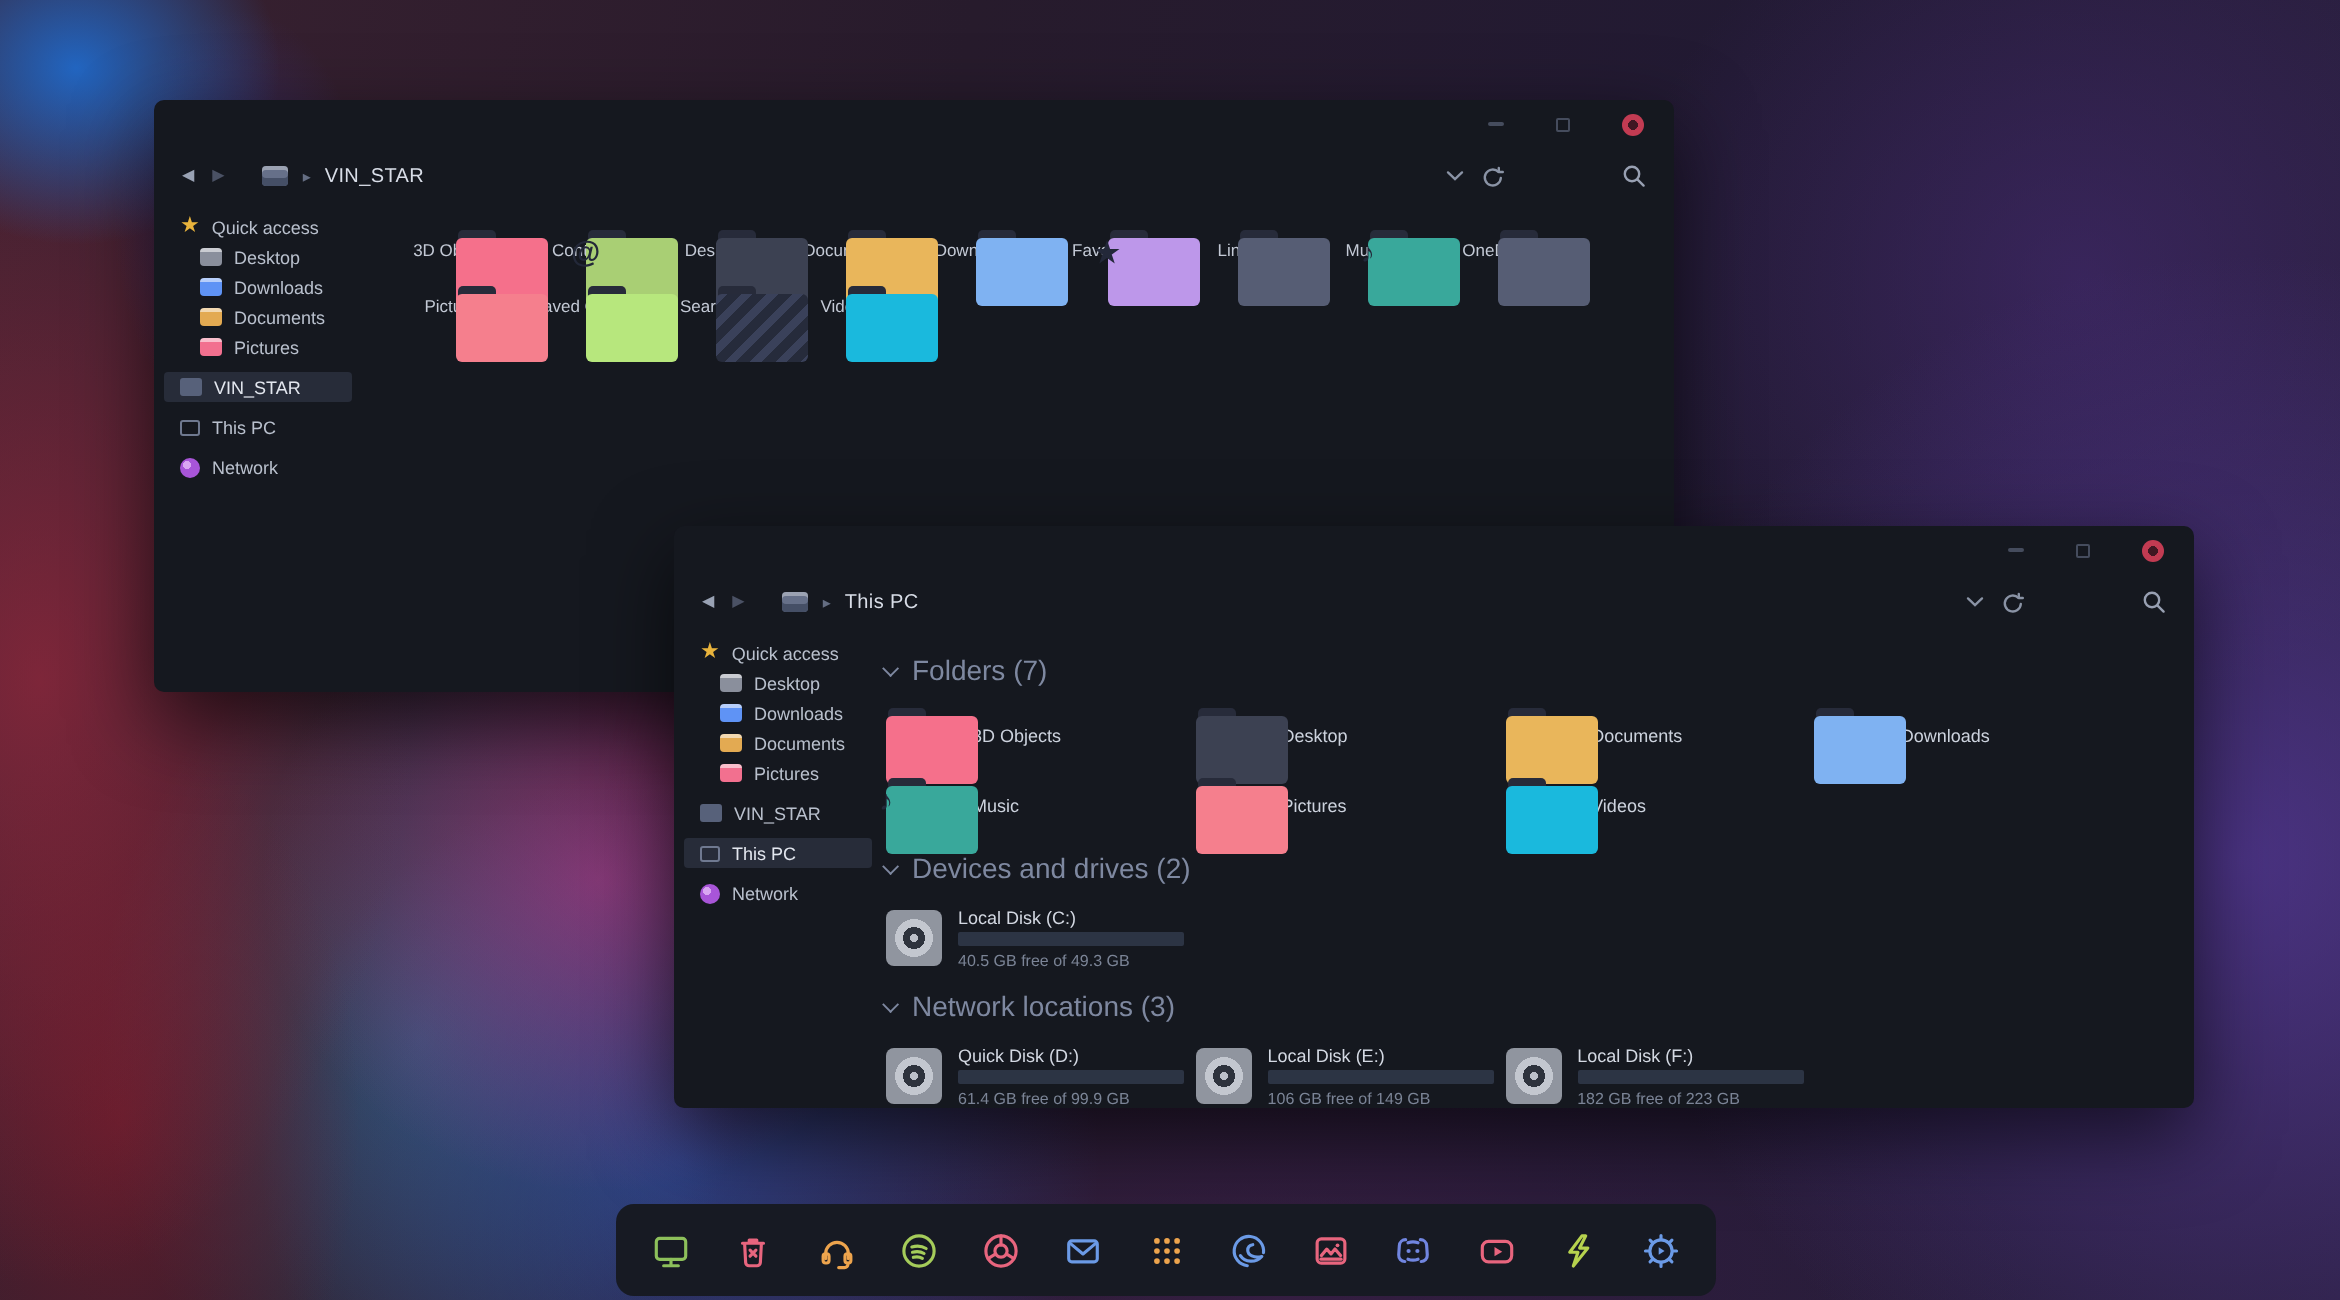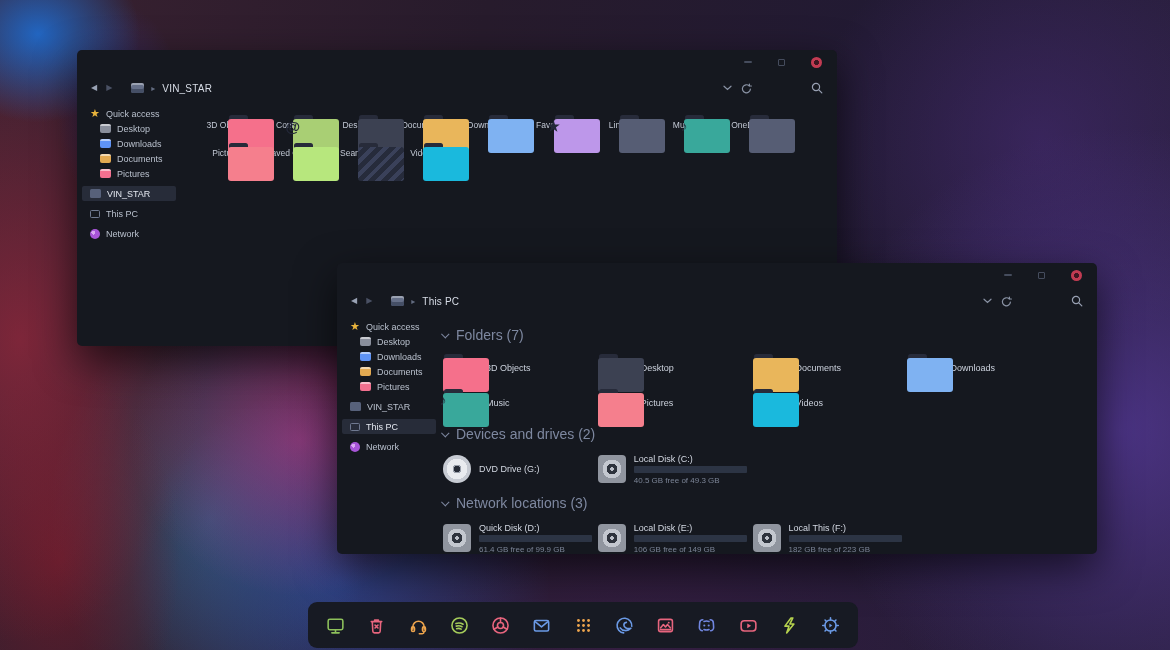--- a/index.html
+++ b/index.html
@@ -408,26 +408,20 @@
                 </span></span></span>
             <span class="tlabel">Videos</span>
           </div>
         </div>
       <div class="sec-head">
         <span class="chev"></span>
         <span>Devices and drives (2)</span>
       </div>
       <div class="drive-row">
           <div class="drive-tile">
-            <span class="dvd-icon"></span>
-            <span class="drive-info">
-              <span class="drive-name">DVD Drive (G:)</span>
-            </span>
-          </div>
-          <div class="drive-tile">
             <span class="disk-icon"></span>
             <span class="drive-info">
               <span class="drive-name">Local Disk (C:)</span>
               <span class="bar"><span class="bar-fill" style="width: 47%;"></span></span>
               <span class="drive-cap">40.5 GB free of 49.3 GB</span>
             </span>
           </div>
         </div>
       <div class="sec-head">
         <span class="chev"></span>
@@ -446,21 +440,21 @@
             <span class="disk-icon"></span>
             <span class="drive-info">
               <span class="drive-name">Local Disk (E:)</span>
               <span class="bar"><span class="bar-fill" style="width: 29%;"></span></span>
               <span class="drive-cap">106 GB free of 149 GB</span>
             </span>
           </div>
           <div class="drive-tile">
             <span class="disk-icon"></span>
             <span class="drive-info">
-              <span class="drive-name">Local This (F:)</span>
+              <span class="drive-name">Local Disk (F:)</span>
               <span class="bar"><span class="bar-fill" style="width: 18%;"></span></span>
               <span class="drive-cap">182 GB free of 223 GB</span>
             </span>
           </div>
         </div>
     </div>
   </div>
 </div>
 
 <div id="dock">

